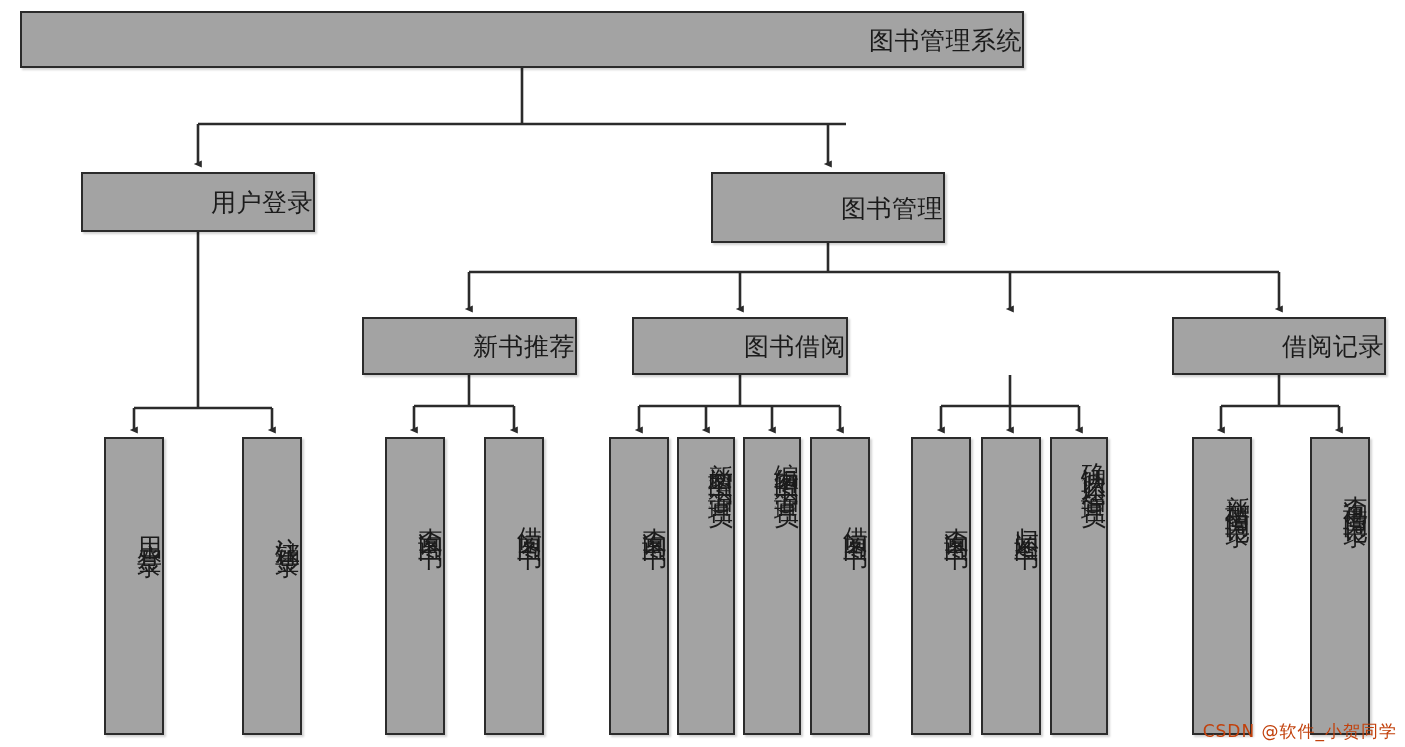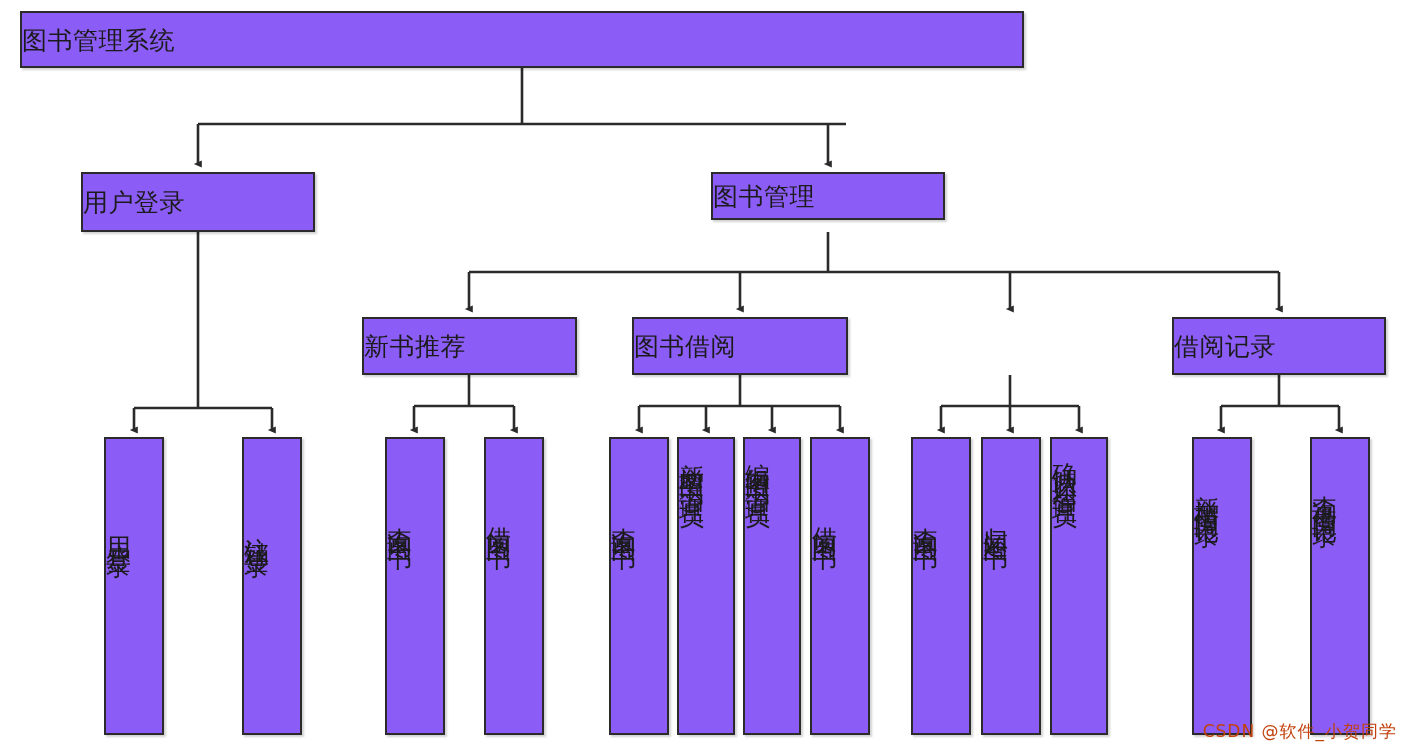--- a/index.html
+++ b/index.html
@@ -9,25 +9,25 @@
     font-family:"Liberation Sans","DejaVu Sans",sans-serif;
     overflow:hidden;
   }
   #canvas{position:relative;width:1405px;height:747px;}
 
   svg#edges{position:absolute;left:0;top:0;width:1405px;height:747px;}
 
   .node{
     position:absolute;
     box-sizing:border-box;
-    background:#8b5cf6;
+    background:#a3a3a3;
     border:2.5px solid #2b2b2b;
     display:flex;
     align-items:center;
-    justify-content:flex-start;
+    justify-content:flex-end;
     color:#1b1b1b;
     box-shadow:2px 2px 2px rgba(0,0,0,.18);
   }
   .node .lbl{
     display:block;
     text-align:center;
     line-height:1.12;
     white-space:nowrap;
     letter-spacing:0.5px;
   }
@@ -116,21 +116,21 @@
     </g>
   </svg>
 
   <div class="node h-node root" style="left:20px;top:11px;width:1004px;height:57px;">
     <span class="lbl">图书管理系统</span>
   </div>
 
   <div class="node h-node" style="left:81px;top:172px;width:234px;height:60px;">
     <span class="lbl">用户登录</span>
   </div>
-  <div class="node h-node" style="left:711px;top:172px;width:234px;height:48px;">
+  <div class="node h-node" style="left:711px;top:172px;width:234px;height:71px;">
     <span class="lbl">图书管理</span>
   </div>
 
   <div class="node h-node" style="left:632px;top:317px;width:216px;height:58px;">
     <span class="lbl">图书借阅</span>
   </div>
   <div class="node h-node" style="left:362px;top:317px;width:215px;height:58px;">
     <span class="lbl">新书推荐</span>
   </div>
   <div class="node h-node" style="left:1172px;top:317px;width:214px;height:58px;">

